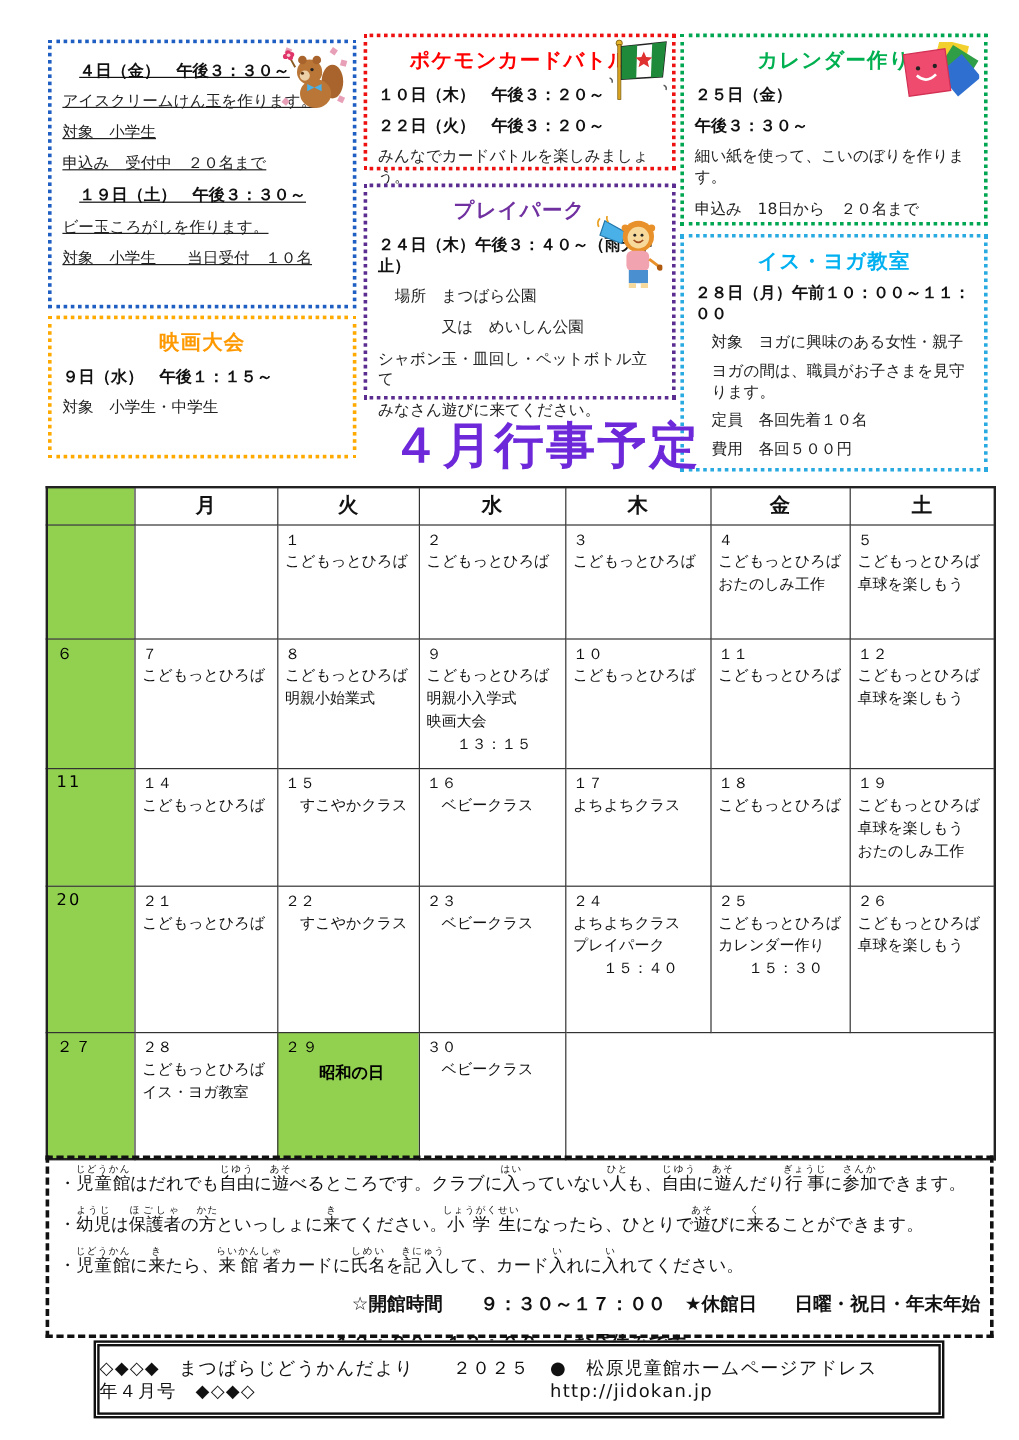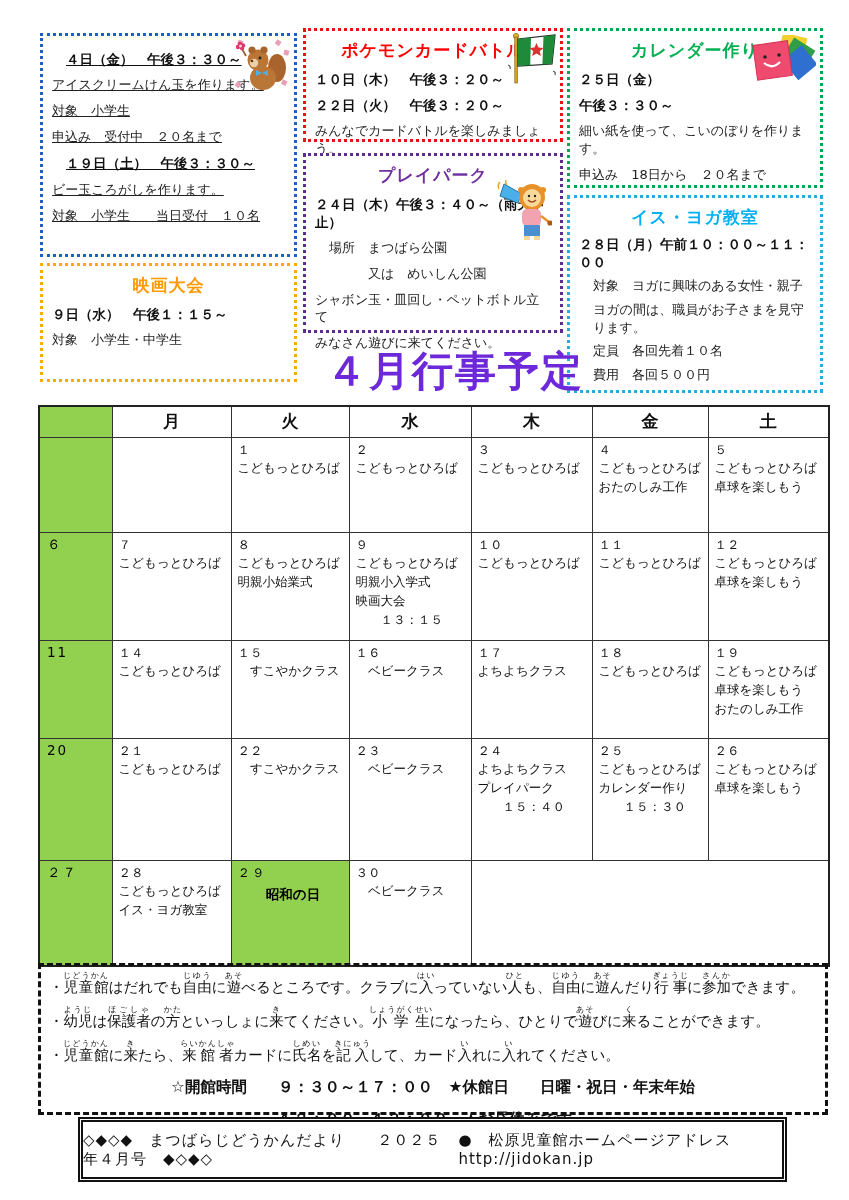--- a/index.html
+++ b/index.html
@@ -49,21 +49,21 @@
   .cal td.holiday .hnum { letter-spacing:2px; }
   .cal td.holiday .hlabel { font-weight:bold; font-size:13.5px; text-align:center; margin-top:2px; }
   .cal td.mergedempty { background:#fff; }
 
   
   .notes { position:absolute; left:38px; top:963px; width:790px; height:152px;
            border:3px dashed #111; padding:4px 8px 0 8px; }
   .note-line { font-size:14.5px; line-height:34px; white-space:nowrap; color:#111; }
   .note-line ruby rt { font-size:8px; letter-spacing:1px; color:#111; }
   .times { text-align:center; font-weight:bold; color:#111; }
-  .times1 { font-size:15.5px; margin-top:5px; }
+  .times1 { font-size:15.5px; margin-top:5px;text-align:right; }
   .times2 { font-size:15.5px; margin-top:11px; }
 
   
   .footer { position:absolute; left:78px; top:1117px; width:709px; height:65px;
             border:5px double #111; display:flex; flex-direction:row; justify-content:center;
             align-items:center; gap:3px; background:#fff; }
   .footer div { font-size:15px; color:#111; letter-spacing:1px; }
 </style>
 </head>
 <body>

